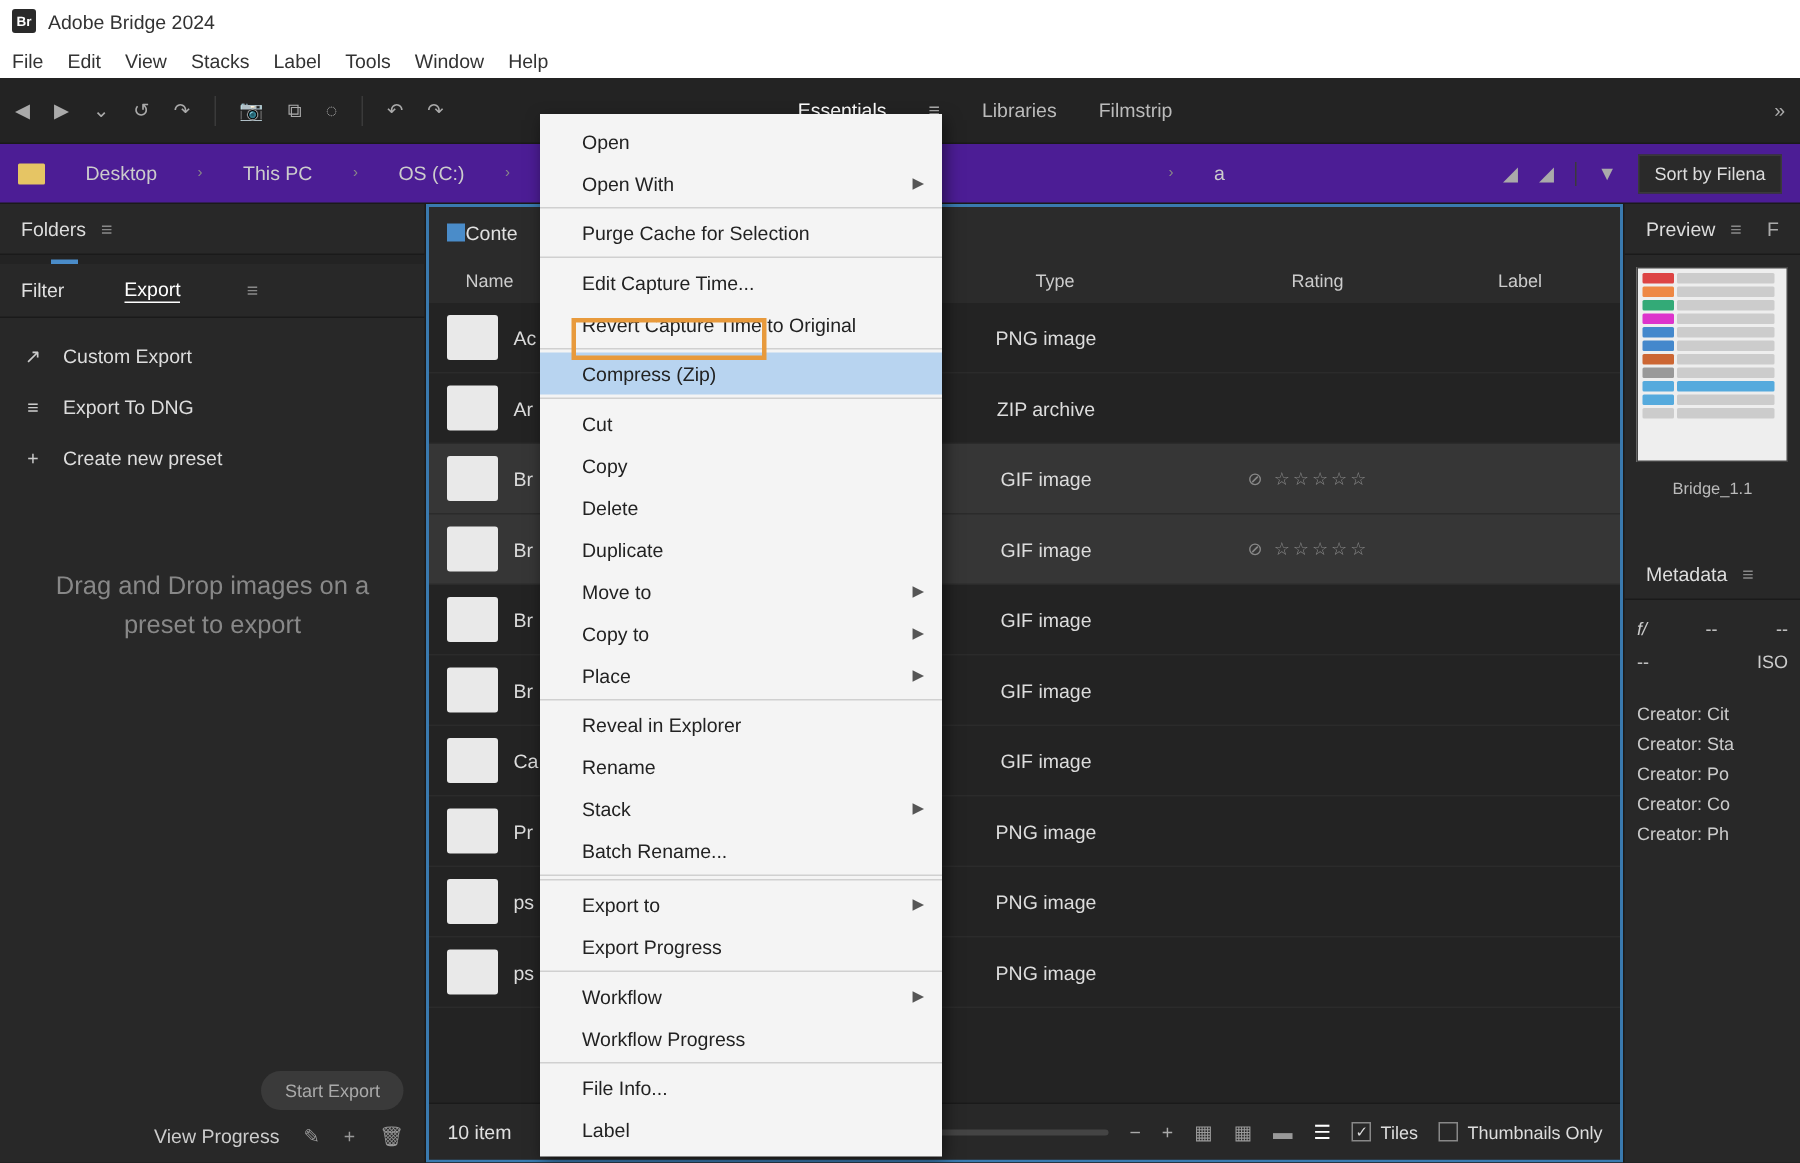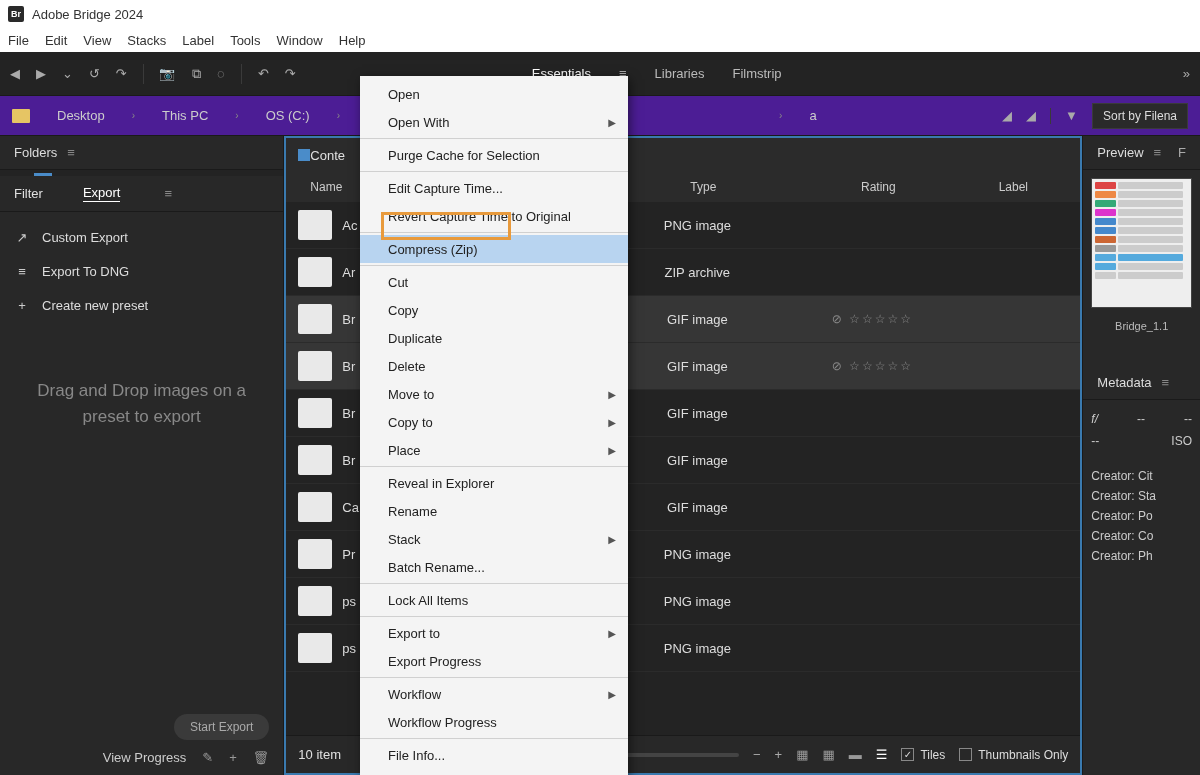--- a/index.html
+++ b/index.html
@@ -362,32 +362,31 @@
     <div class="cm-sep"></div>
     <div class="cm-item">Purge Cache for Selection</div>
     <div class="cm-sep"></div>
     <div class="cm-item">Edit Capture Time...</div>
     <div class="cm-item">Revert Capture Time to Original</div>
     <div class="cm-sep"></div>
     <div class="cm-item hov">Compress (Zip)</div>
     <div class="cm-sep"></div>
     <div class="cm-item">Cut</div>
     <div class="cm-item">Copy</div>
+    <div class="cm-item">Delete</div>
     <div class="cm-item">Duplicate</div>
-    <div class="cm-item">Delete</div>
     <div class="cm-item">Move to<span class="sub">▶</span></div>
     <div class="cm-item">Copy to<span class="sub">▶</span></div>
     <div class="cm-item">Place<span class="sub">▶</span></div>
     <div class="cm-sep"></div>
     <div class="cm-item">Reveal in Explorer</div>
     <div class="cm-item">Rename</div>
     <div class="cm-item">Stack<span class="sub">▶</span></div>
     <div class="cm-item">Batch Rename...</div>
     <div class="cm-sep"></div>
-    <div class="cm-item">Lock All Items</div>
     <div class="cm-sep"></div>
     <div class="cm-item">Export to<span class="sub">▶</span></div>
     <div class="cm-item">Export Progress</div>
     <div class="cm-sep"></div>
     <div class="cm-item">Workflow<span class="sub">▶</span></div>
     <div class="cm-item">Workflow Progress</div>
     <div class="cm-sep"></div>
     <div class="cm-item">File Info...</div>
     <div class="cm-item">Label</div>
   </div>

